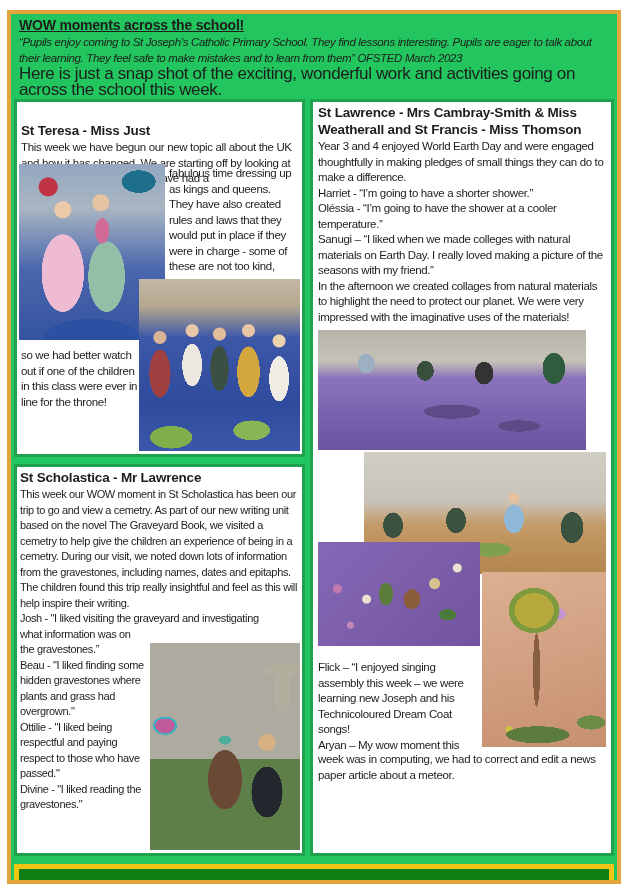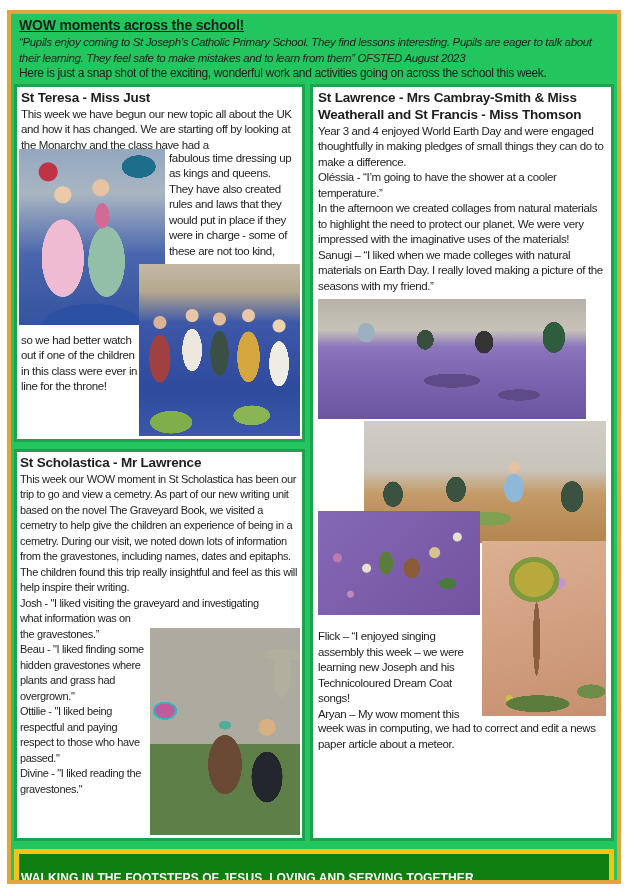--- a/index.html
+++ b/index.html
@@ -10,29 +10,29 @@
   }
   .page{
     position:absolute;left:7px;top:10px;width:614px;height:874px;
     box-sizing:border-box;border:4px solid #e2a53b;overflow:hidden;
     background:#22c55e;
   }
   
   .header{padding:3px 8px 2px 8px;}
   .page-title{font-size:14px;font-weight:bold;text-decoration:underline;letter-spacing:-0.2px;margin-bottom:2px;}
   .ofsted-quote{font-style:italic;font-size:11.5px;line-height:15.5px;letter-spacing:-0.35px;}
-  .intro{font-size:12px;line-height:15.5px;letter-spacing:-0.35px;}
+  .intro{font-size:17px;line-height:15.5px;letter-spacing:-0.35px;}
   
   .columns{display:flex;gap:5px;padding:0 3px;align-items:flex-start;}
   .col-left{width:291px;flex:none;}
   .col-right{flex:1;}
   .box{
     box-sizing:border-box;border:3px solid #1ea24d;background:#fff;
     font-size:11.5px;line-height:15.5px;letter-spacing:-0.35px;
-    padding:2px 4px;overflow:hidden;
+    padding:20px 4px;overflow:hidden;
   }
   .box h2{font-size:13.5px;font-weight:bold;margin:0 0 1px 0;letter-spacing:-0.2px;line-height:17px;}
   .box p{margin:0;}
   
   .box-teresa{height:358px;position:relative;}
   .t-wrap{position:absolute;left:152px;top:64px;width:128px;}
   .t-end{position:absolute;left:4px;top:246px;width:120px;}
   .photo{position:absolute;background-color:#888;}
   .ph-dress1{left:2px;top:62px;width:146px;height:176px;
     background-image:
@@ -126,21 +126,21 @@
     text-align:left;padding:17px 2px;letter-spacing:0.1px;line-height:15px;
   }
 </style>
 </head>
 <body>
 
 <div class="page">
 
   <div class="header">
     <div class="page-title">WOW moments across the school!</div>
-    <div class="ofsted-quote">“Pupils enjoy coming to St Joseph’s Catholic Primary School. They find lessons interesting. Pupils are eager to talk about their learning. They feel safe to make mistakes and to learn from them” OFSTED August 2023</div>
+    <div class="ofsted-quote">“Pupils enjoy coming to St Joseph’s Catholic Primary School. They find lessons interesting. Pupils are eager to talk about their learning. They feel safe to make mistakes and to learn from them” OFSTED March 2023</div>
     <div class="intro">Here is just a snap shot of the exciting, wonderful work and activities going on across the school this week.</div>
   </div>
 
   <div class="columns">
 
     <div class="col-left">
 
       <section class="box box-teresa">
         <h2>St Teresa - Miss Just</h2>
         <p>This week we have begun our new topic all about the UK and how it has changed. We are starting off by looking at the Monarchy and the class have had a</p>
@@ -163,23 +163,24 @@
         </div>
       </section>
 
     </div>
 
     <div class="col-right">
 
       <section class="box box-lawrence">
         <h2>St Lawrence - Mrs Cambray-Smith &amp; Miss Weatherall and St Francis - Miss Thomson</h2>
         <p>Year 3 and 4 enjoyed World Earth Day and were engaged thoughtfully in making pledges of small things they can do to make a difference.</p>
+        <p>Harriet - “I’m going to have a shorter shower.”</p>
         <p>Oléssia - “I’m going to have the shower at a cooler temperature.”</p>
+        <p>Sanugi – “I liked when we made colleges with natural materials on Earth Day. I really loved making a picture of the seasons with my friend.”</p>
         <p>In the afternoon we created collages from natural materials to highlight the need to protect our planet. We were very impressed with the imaginative uses of the materials!</p>
-        <p>Sanugi – “I liked when we made colleges with natural materials on Earth Day. I really loved making a picture of the seasons with my friend.”</p>
 
         <div class="gallery">
           <div class="photo ph-classA"></div>
           <div class="photo ph-classB"></div>
           <div class="photo ph-mats"></div>
           <div class="photo ph-tree"></div>
           <div class="flick-block">
             <p>Flick – “I enjoyed singing assembly this week – we were learning new Joseph and his Technicoloured Dream Coat songs!</p>
             <p>Aryan – My wow moment this</p>
           </div>

